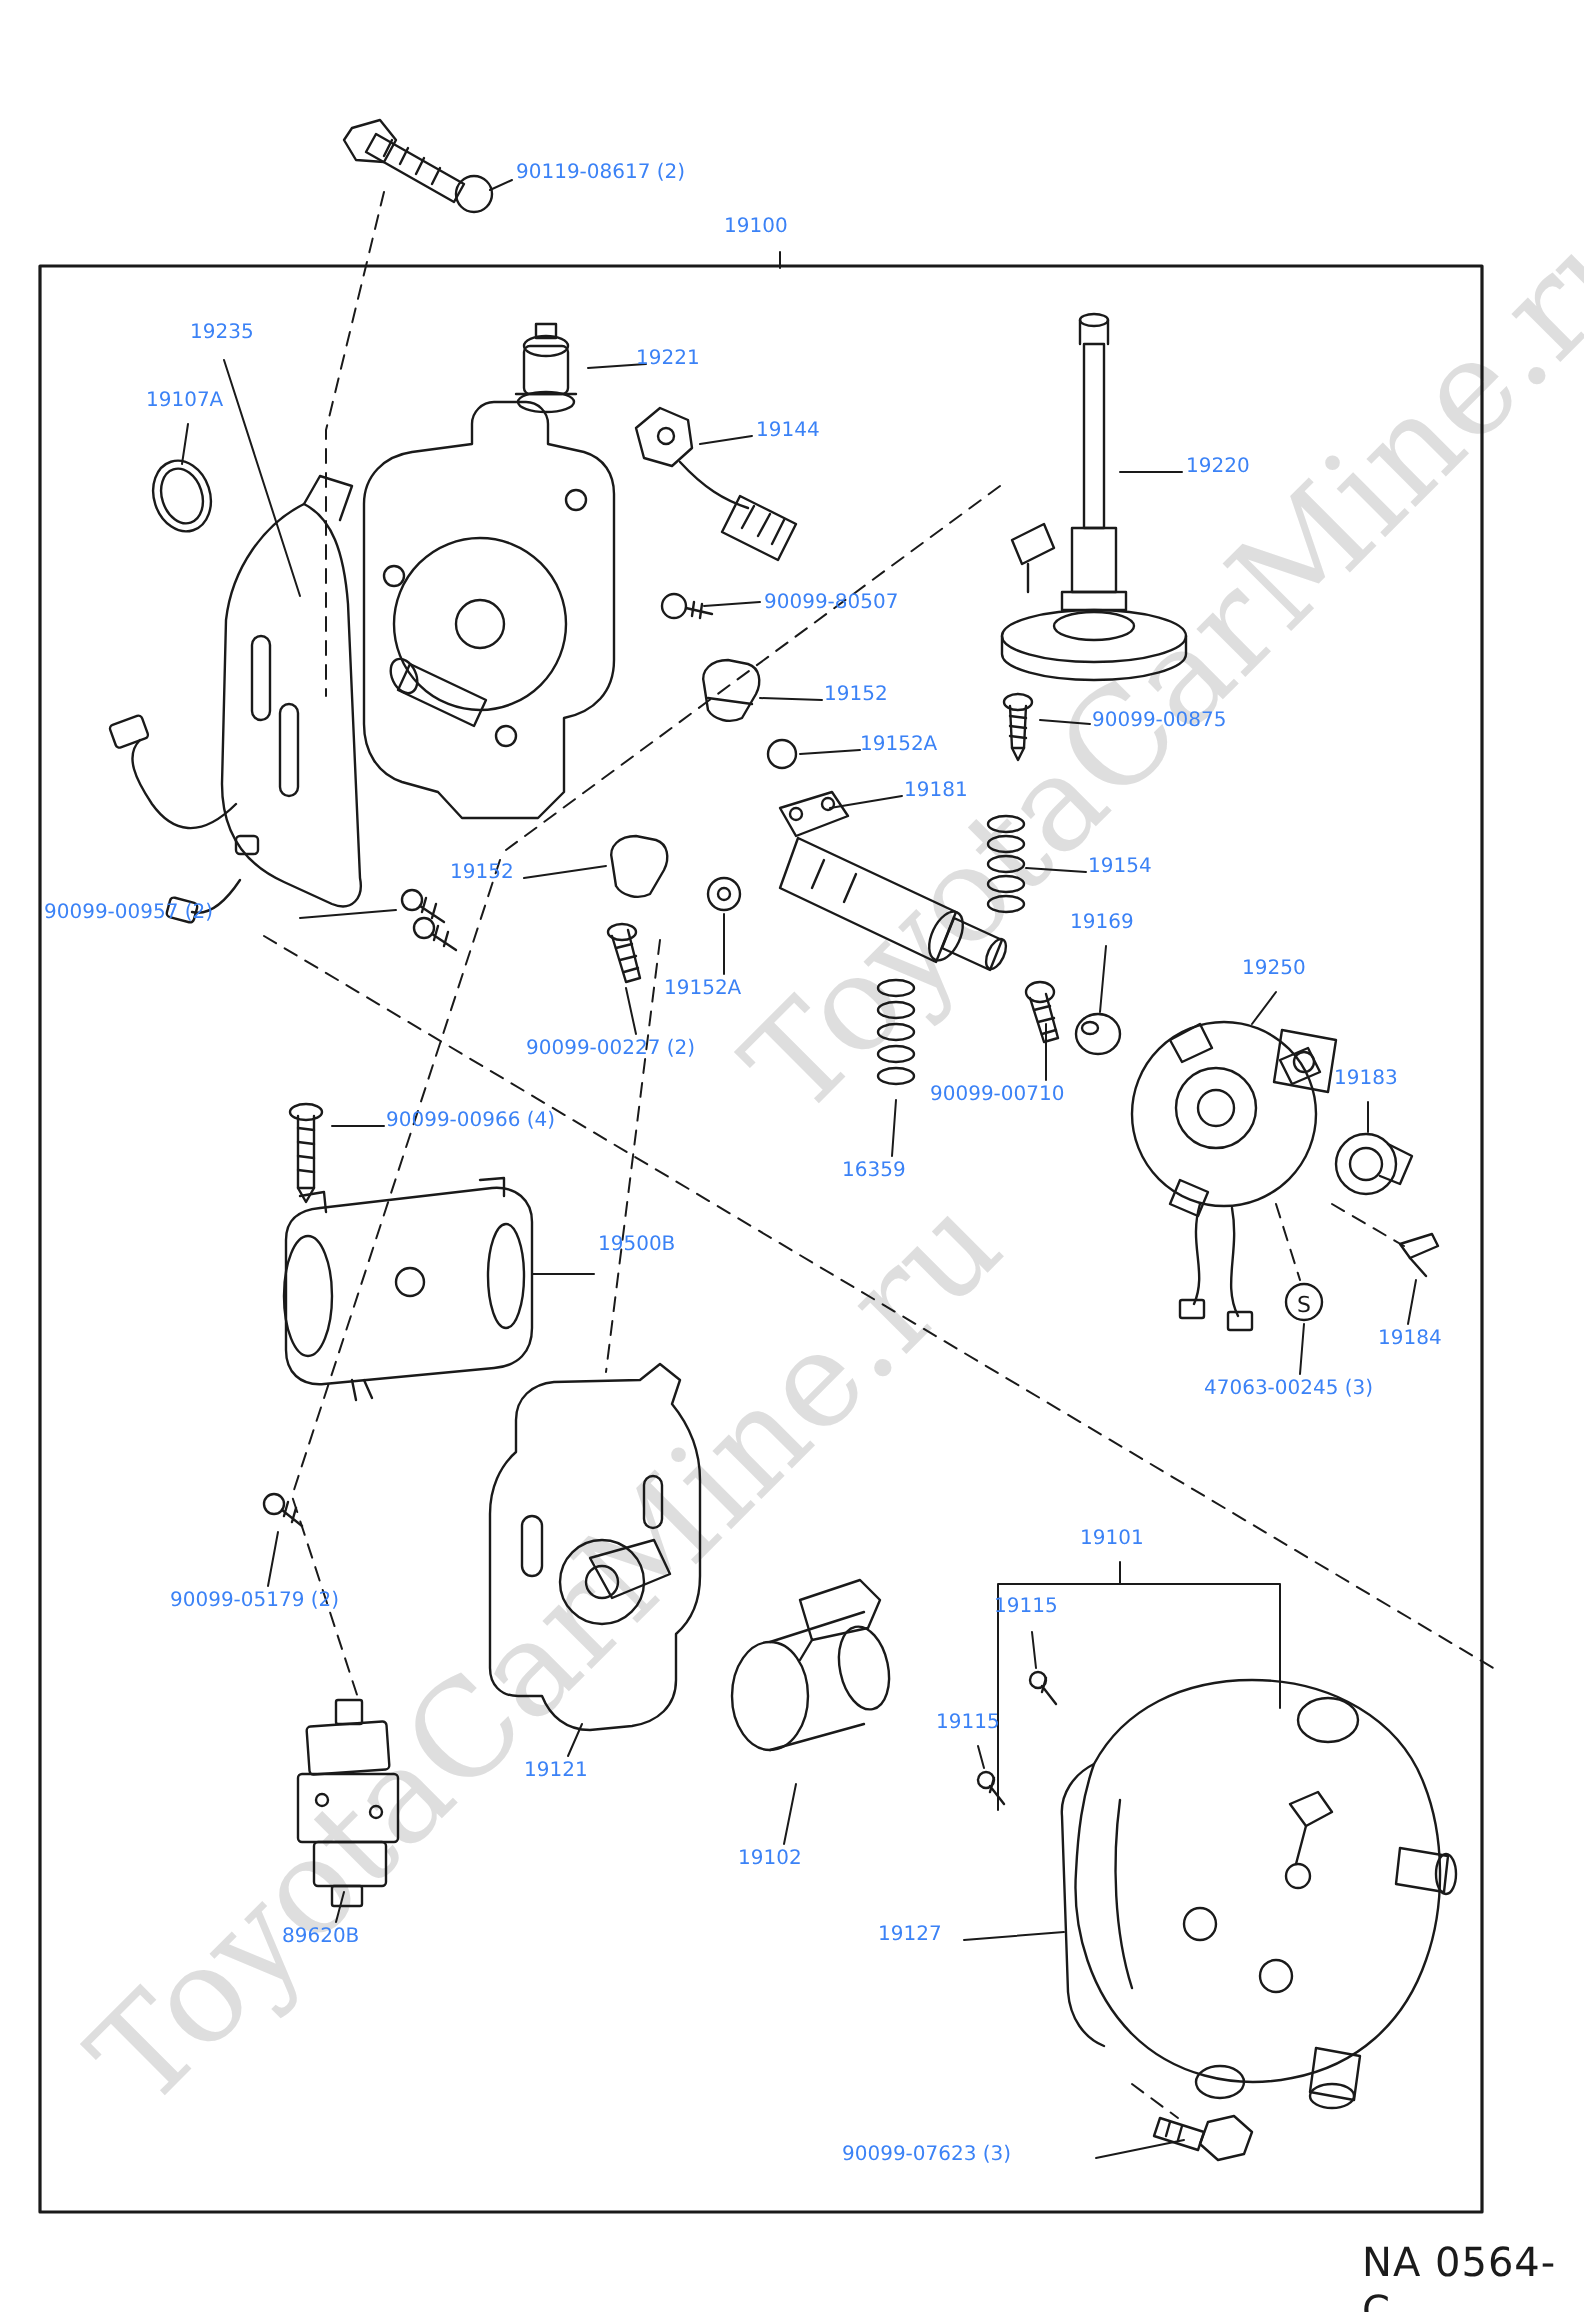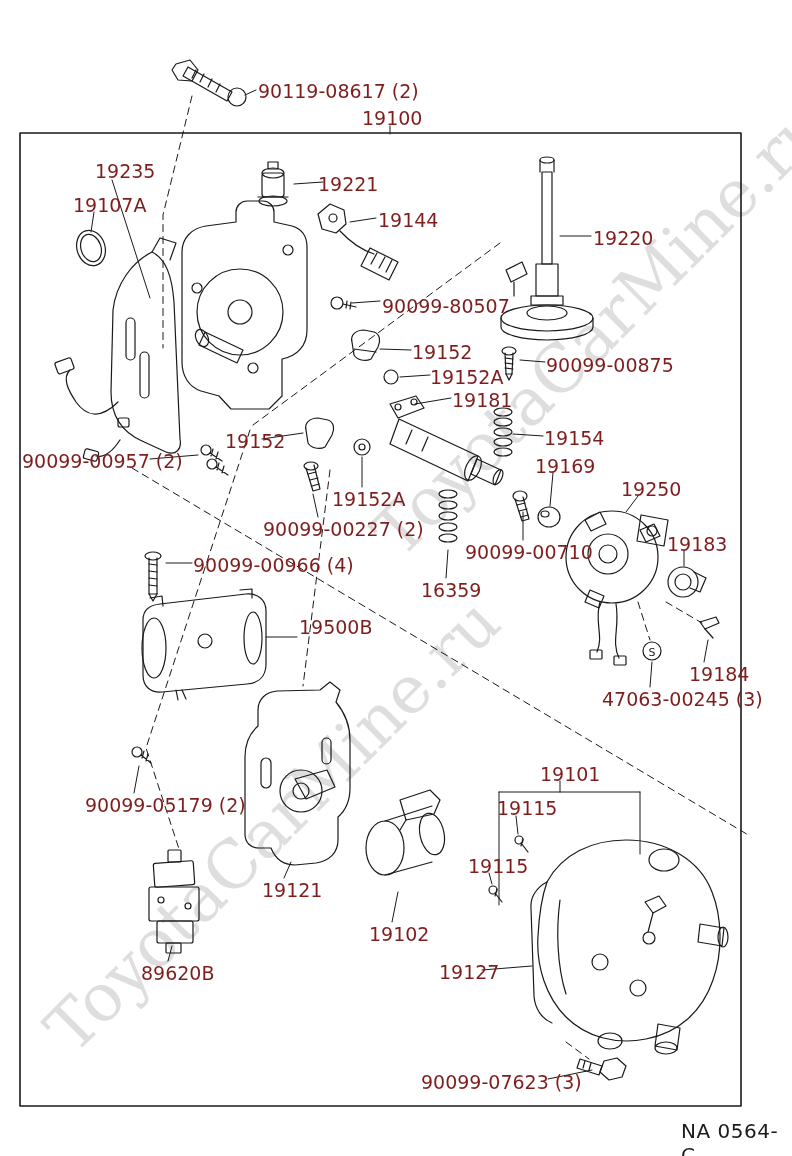--- a/index.html
+++ b/index.html
@@ -4,21 +4,21 @@
 <style>
   html,body{margin:0;padding:0;background:#ffffff;}
   .page{position:relative;width:792px;height:1156px;background:#ffffff;overflow:hidden;
         font-family:"DejaVu Sans","Liberation Sans",sans-serif;}
   .watermark{position:absolute;font-family:"DejaVu Serif","Liberation Serif",serif;
         font-size:66px;line-height:1;color:#c9c9c9;opacity:.6;white-space:nowrap;
         transform:rotate(-45deg);transform-origin:left center;pointer-events:none;user-select:none;}
   .wm-top{left:385px;top:512px;}
   .wm-bottom{left:58px;top:1008px;}
   .art-svg{position:absolute;left:0;top:0;}
-  .lbl{position:absolute;font-size:19px;line-height:1.1;color:#7f1d1d;white-space:nowrap;}
+  .lbl{position:absolute;font-size:10px;line-height:1.1;color:#3b82f6;white-space:nowrap;}
   .doc-code{position:absolute;left:681px;top:1119px;font-size:20px;color:#1b1b1b;letter-spacing:.5px;}
 </style>
 </head>
 <body>
 
 <div class="page">
 
   <div class="watermark wm-top">ToyotaCarMine.ru</div>
   <div class="watermark wm-bottom">ToyotaCarMine.ru</div>
 

